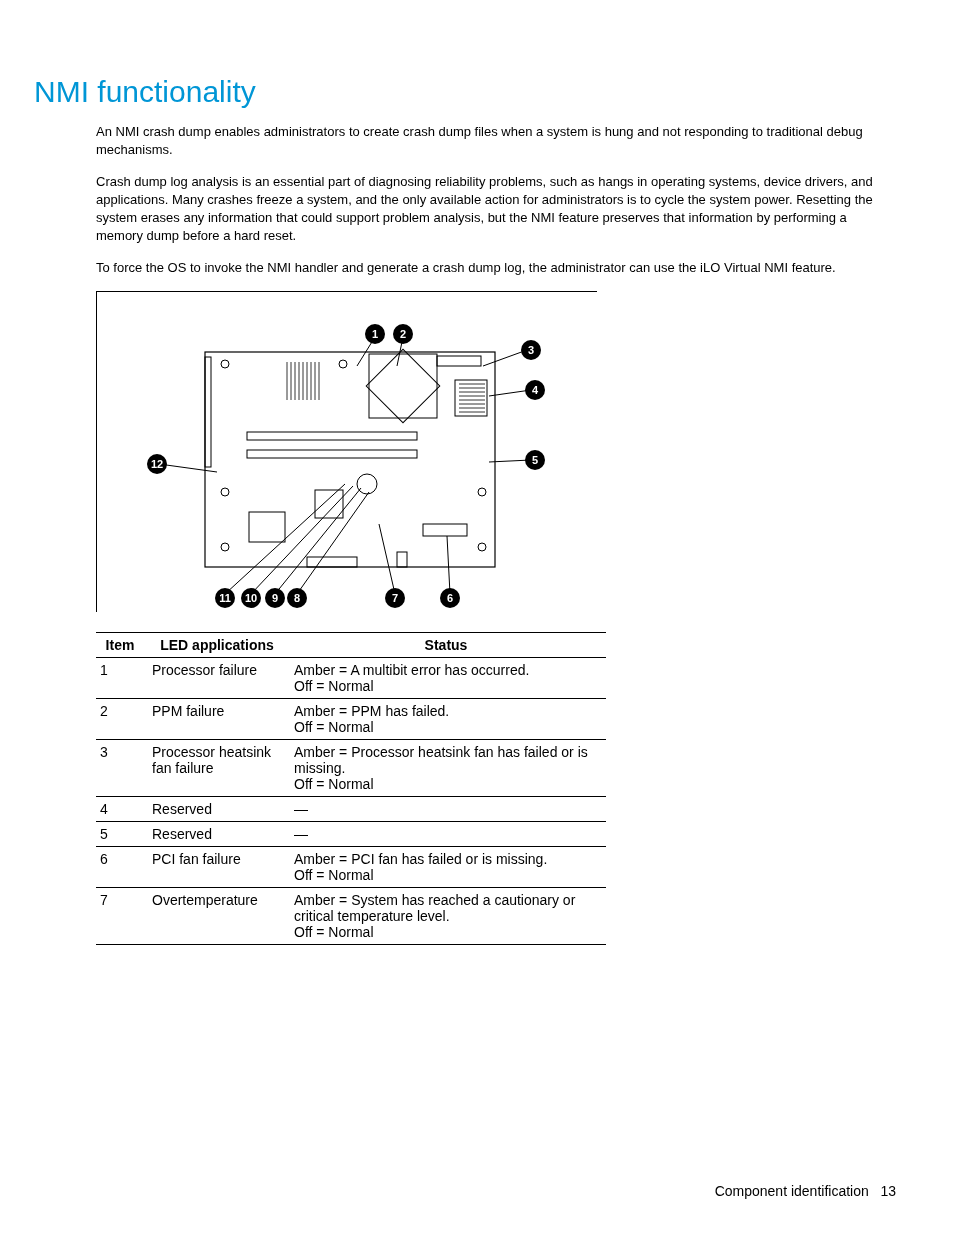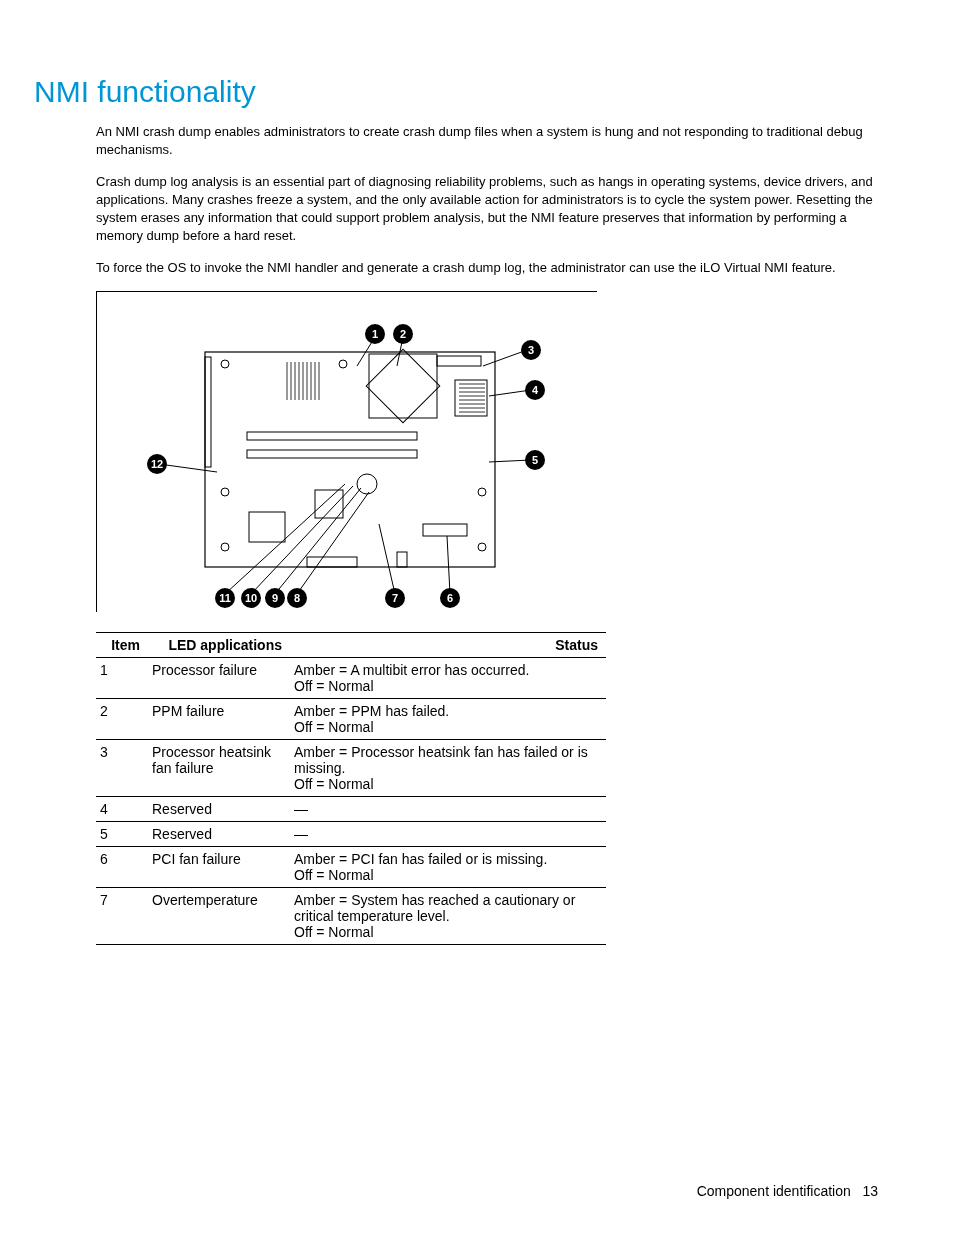--- a/index.html
+++ b/index.html
@@ -66,37 +66,37 @@
   }
   table.led-table {
     margin-left: 62px;
     border-collapse: collapse;
     width: 510px;
     font-family: "Futura", "Trebuchet MS", Arial, sans-serif;
     font-weight: 300;
     font-size: 14px;
   }
   table.led-table th {
-    text-align: right;
+    text-align: center;
     font-weight: bold;
     padding: 4px 8px 4px 4px;
     border-top: 1px solid #000;
     border-bottom: 1px solid #000;
   }
   table.led-table td {
     padding: 4px 8px 4px 4px;
     vertical-align: top;
     border-bottom: 1px solid #000;
   }
   table.led-table td.item-col { width: 40px; }
   table.led-table td.desc-col { width: 130px; }
   .footer {
     position: absolute;
     bottom: 36px;
-    right: 76px;
+    right: 58px;
     font-size: 14px;
     font-family: "Futura", "Trebuchet MS", Arial, sans-serif;
     font-weight: 300;
   }
 </style>
 </head>
 <body>
 
 <div class="page">
 

